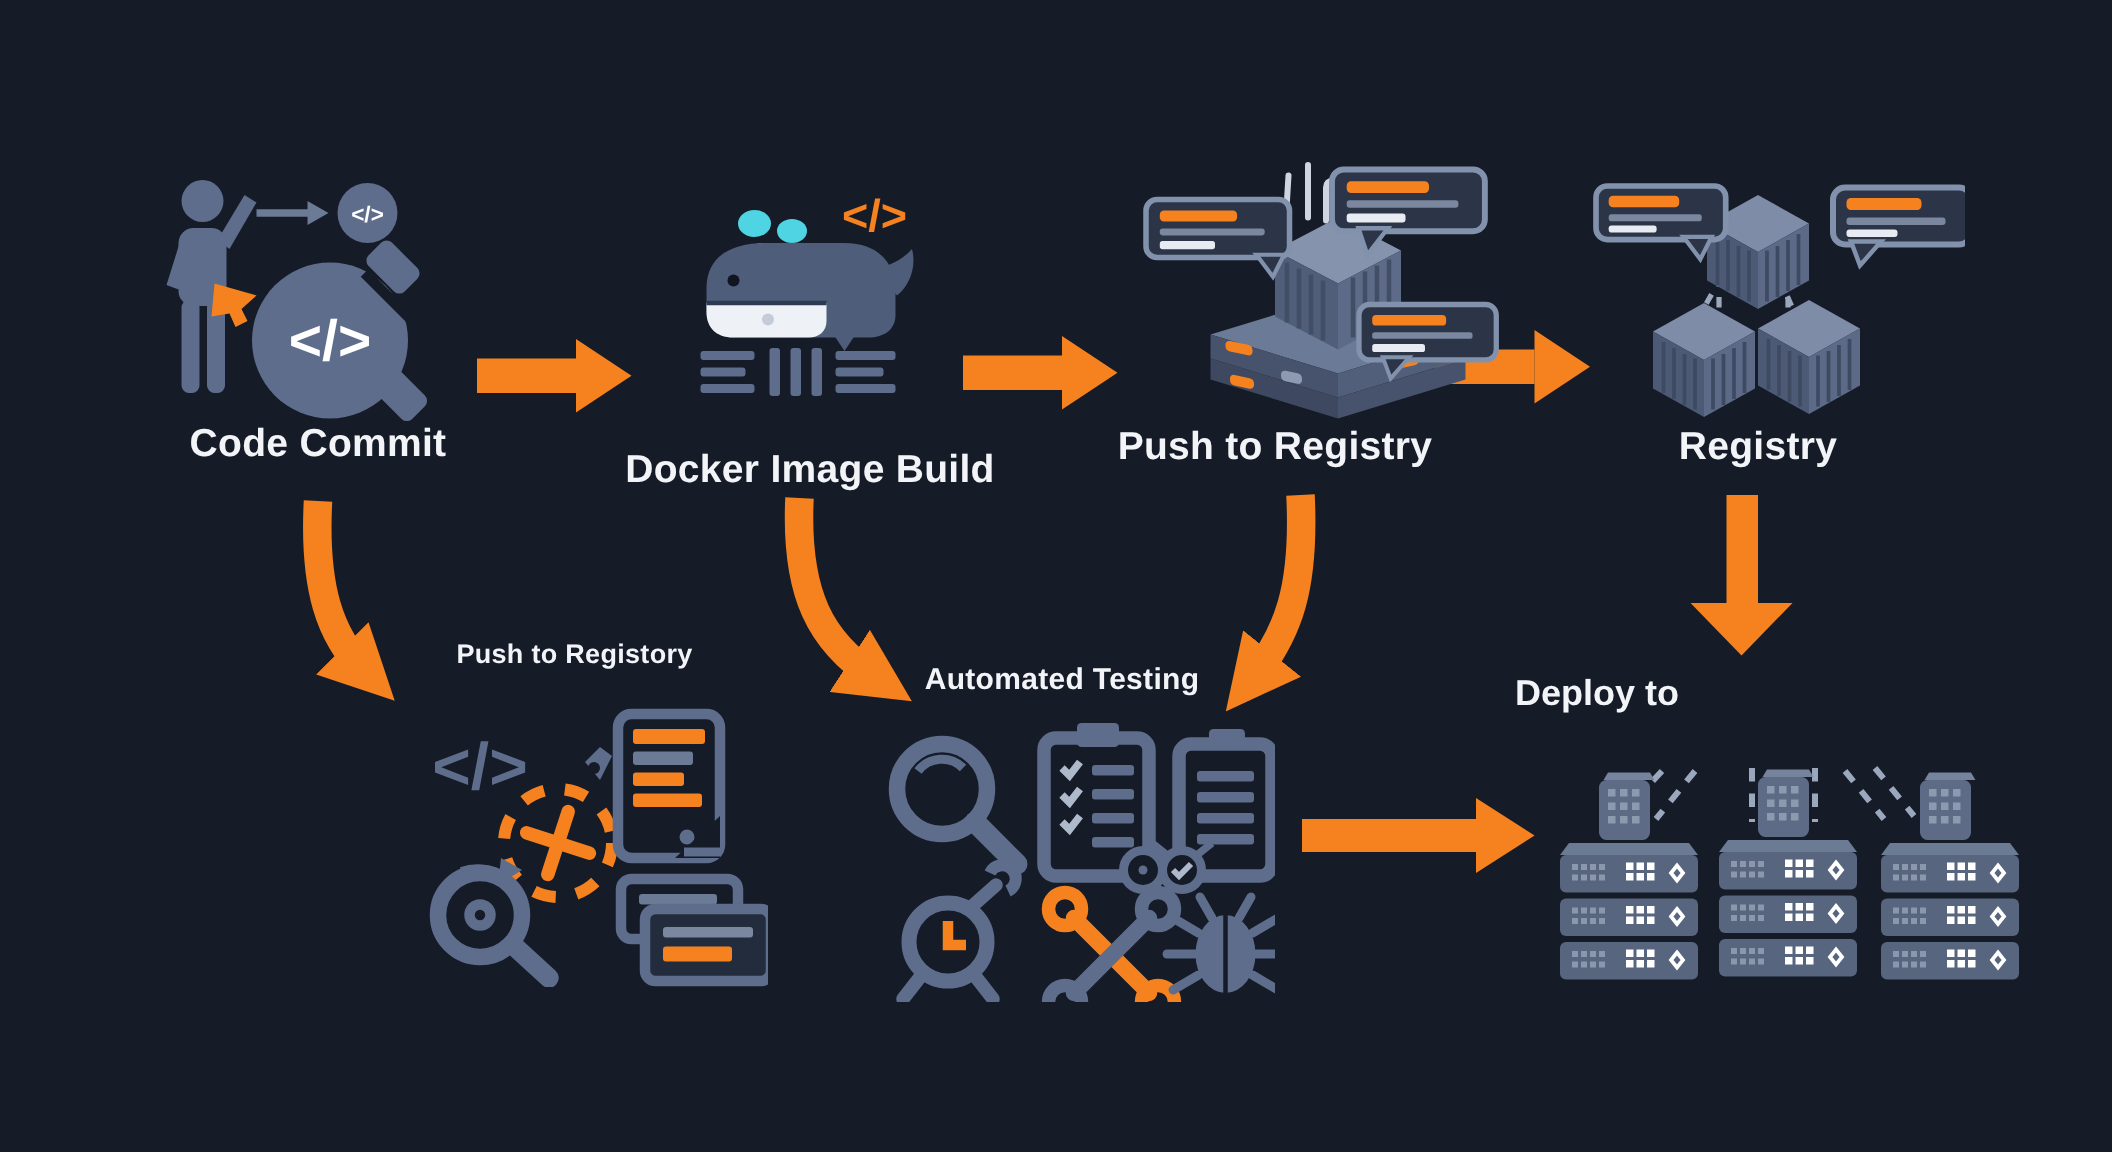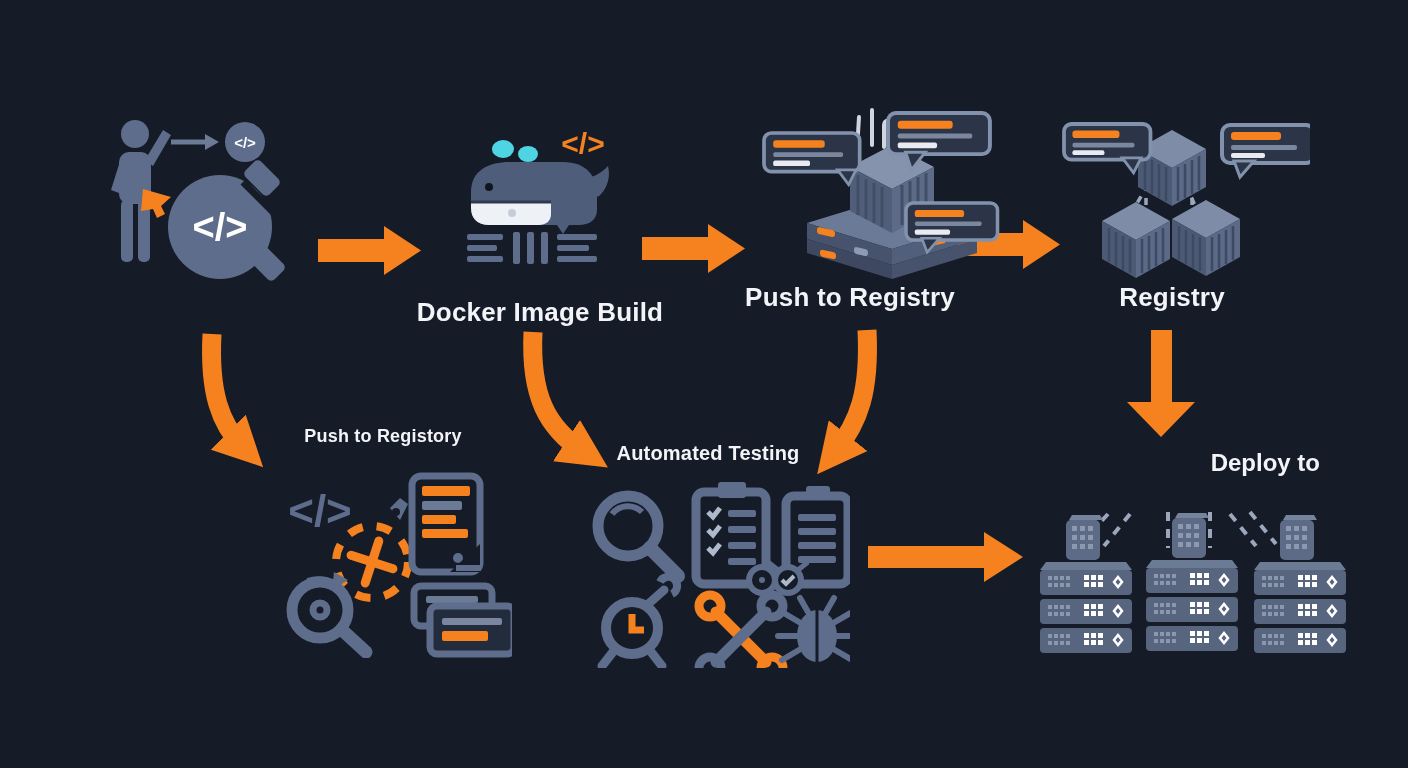--- a/index.html
+++ b/index.html
@@ -17,21 +17,21 @@
     text-align:center;
     letter-spacing:.2px;
     white-space:nowrap;
   }
   .label2{
     position:absolute;
     color:#f2f4f8;
     font-weight:700;
     font-size:24px;
     line-height:31px;
-    text-align:right;
+    text-align:left;
   }
   svg{display:block;}
   text.code{font-family:"Liberation Sans",sans-serif;font-weight:700;}
 </style>
 </head>
 <body>
 
 <div class="canvas">
 
   <svg class="abs" style="left:0;top:0;" width="1408" height="768" viewBox="0 0 1408 768">
@@ -204,20 +204,21 @@
     <g transform="translate(14,12) scale(0.94)">
       <use href="#bub2"></use>
         <polygon points="62,36 82,36 74,52" fill="#2c3547" stroke="#8292ad" stroke-width="3"></polygon>
     </g>
     <g transform="translate(172,13)">
       <use href="#bub2"></use>
         <polygon points="12,36 32,36 18,52" fill="#2c3547" stroke="#8292ad" stroke-width="3"></polygon>
     </g>
   </svg>
 
+  <div class="label" style="left:62px;top:280px;width:300px;">Code Commit</div>
   <div class="label" style="left:390px;top:281px;width:300px;margin-top:16px;">Docker Image Build</div>
   <div class="label" style="left:700px;top:282px;width:300px;">Push to Registry</div>
   <div class="label" style="left:1022px;top:282px;width:300px;">Registry</div>
 
   <div class="label" style="left:228px;top:426px;width:310px;font-size:18px;">Push to Registory</div>
   <div class="label" style="left:548px;top:442px;width:320px;font-size:20px;">Automated Testing</div>
   <div class="label2" style="left:1010px;top:447px;width:310px;">
     <span>Deploy to</span><br>
   </div>
 

